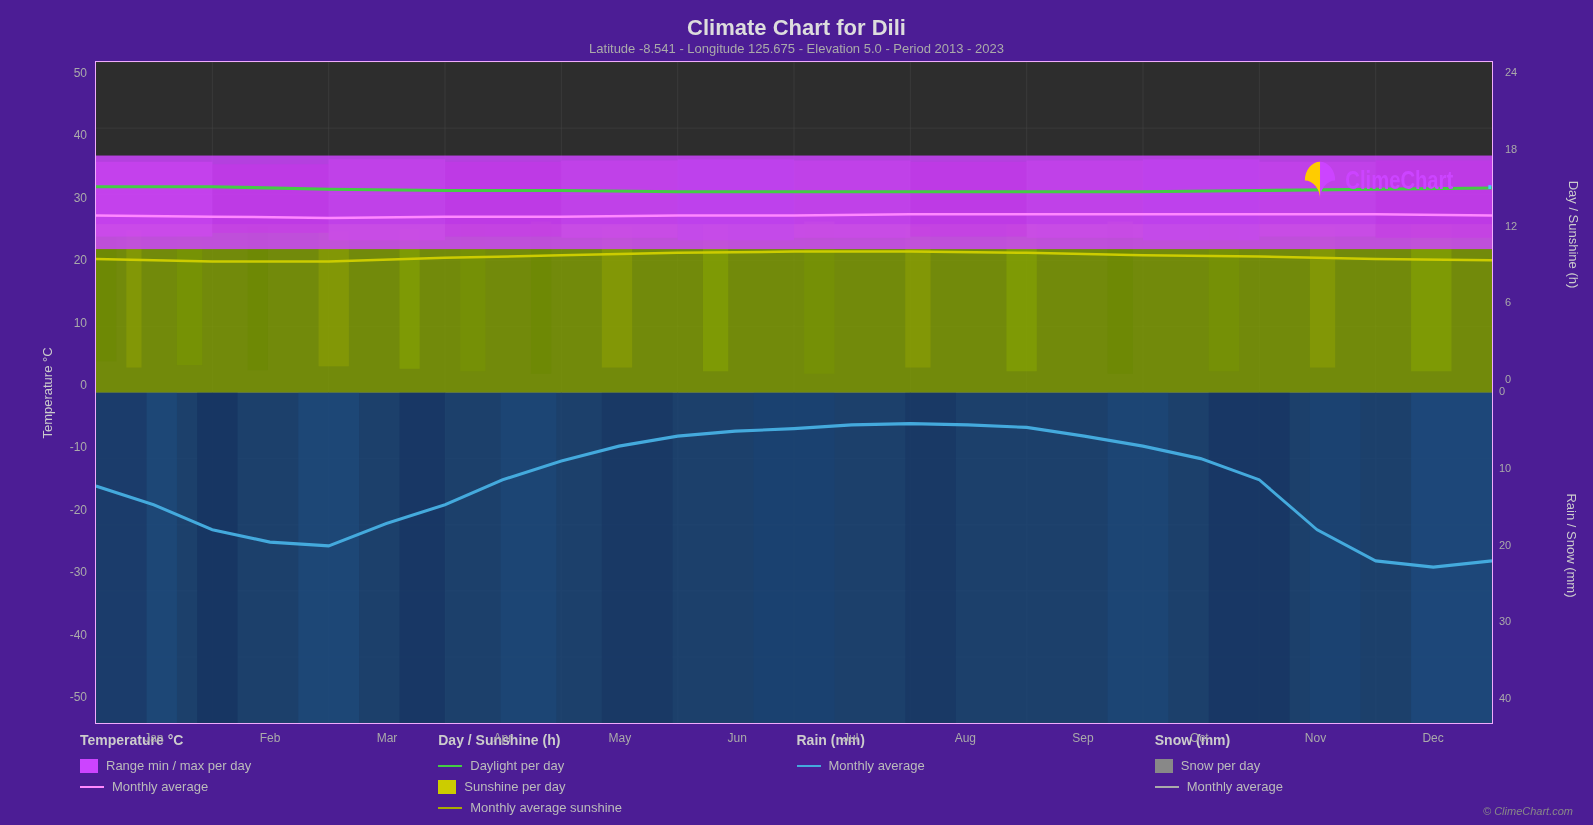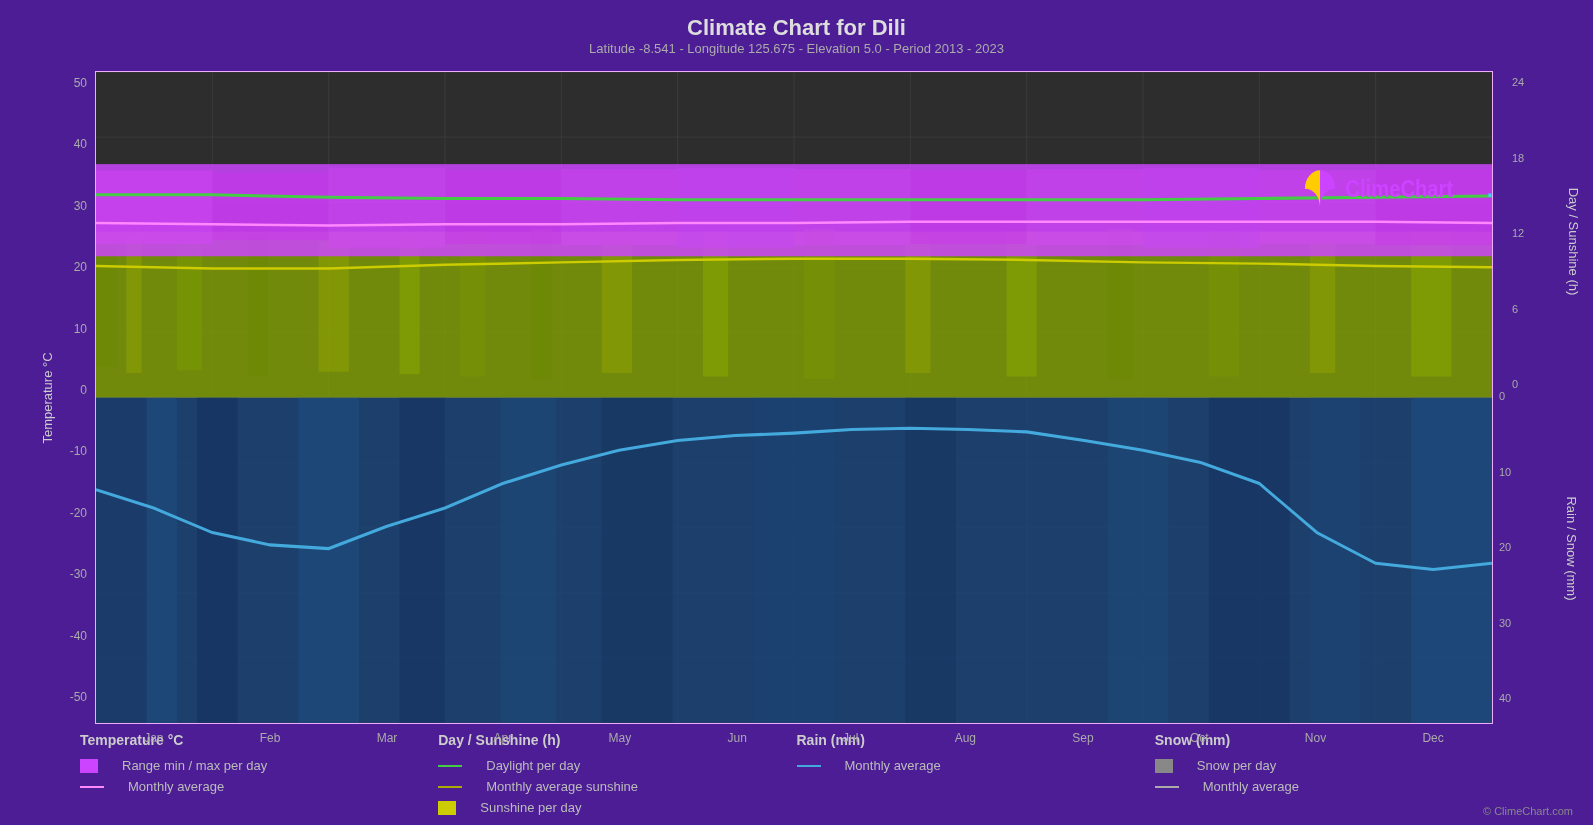--- a/index.html
+++ b/index.html
@@ -24,21 +24,21 @@
       text-align: center;
       color: #ddd;
       font-size: 22px;
       font-weight: bold;
       margin-top: 5px;
     }
     .chart-subtitle {
       text-align: center;
       color: #aaa;
       font-size: 13px;
-      margin-bottom: 15px;
+      margin-bottom: 5px;
     }
     .chart-area-wrapper {
       display: flex;
       flex: 1;
       position: relative;
     }
     .y-axis-left {
       width: 55px;
       display: flex;
       flex-direction: column;
@@ -70,21 +70,21 @@
     }
     .legend-section-title {
       font-size: 14px;
       color: #ccc;
       font-weight: bold;
       margin-bottom: 4px;
     }
     .legend-item {
       display: flex;
       align-items: center;
-      gap: 24px;
+      gap: 8px;
       font-size: 13px;
       color: #bbb;
     }
     .legend-swatch {
       width: 18px;
       height: 14px;
       display: inline-block;
       flex-shrink: 0;
     }
     .legend-line {
@@ -250,21 +250,21 @@
         <span>Jul</span>
         <span>Aug</span>
         <span>Sep</span>
         <span>Oct</span>
         <span>Nov</span>
         <span>Dec</span>
       </div>
     </div>
 
     <div style="width:80px;display:flex;flex-direction:column;font-size:11px;color:#aaa;flex-shrink:0;position:relative;">
-      <div style="flex:1;display:flex;flex-direction:column;justify-content:space-between;padding-left:19px;padding-top:5px;">
+      <div style="flex:1;display:flex;flex-direction:column;justify-content:space-between;padding-left:12px;padding-top:5px;">
         <span>24</span>
         <span>18</span>
         <span>12</span>
         <span>6</span>
         <span>0</span>
       </div>
       <div style="flex:1;display:flex;flex-direction:column;justify-content:space-between;padding-left:6px;padding-bottom:20px;">
         <span>0</span>
         <span>10</span>
         <span>20</span>
@@ -291,44 +291,44 @@
       </div>
     </div>
 
     <div class="legend-section">
       <div class="legend-section-title">Day / Sunshine (h)</div>
       <div class="legend-item">
         <span class="legend-line" style="background:#44cc44;"></span>
         <span>Daylight per day</span>
       </div>
       <div class="legend-item">
+        <span class="legend-swatch" style="background:#cccc00;"></span>
+        <span>Sunshine per day</span>
+      </div>
+      <div class="legend-item">
         <span class="legend-line" style="background:#aaaa00;"></span>
         <span>Monthly average sunshine</span>
       </div>
-      <div class="legend-item">
-        <span class="legend-swatch" style="background:#cccc00;"></span>
-        <span>Sunshine per day</span>
-      </div>
     </div>
 
     <div class="legend-section">
       <div class="legend-section-title">Rain (mm)</div>
       <div class="legend-item">
         <span class="legend-line" style="background:#44aadd;"></span>
         <span>Monthly average</span>
       </div>
     </div>
 
     <div class="legend-section">
       <div class="legend-section-title">Snow (mm)</div>
       <div class="legend-item">
         <span class="legend-swatch" style="background:#888888;"></span>
         <span>Snow per day</span>
       </div>
       <div class="legend-item">
         <span class="legend-line" style="background:#aaaaaa;"></span>
         <span>Monthly average</span>
       </div>
-      <div style="position:absolute;bottom:8px;right:20px;font-size:11px;color:#888;">© ClimeChart.com</div>
+      <div style="position:absolute;bottom:8px;right:20px;font-size:11px;color:#888;font-style:italic;">© ClimeChart.com</div>
     </div>
   </div>
 
 </div>
 
 </body></html>

